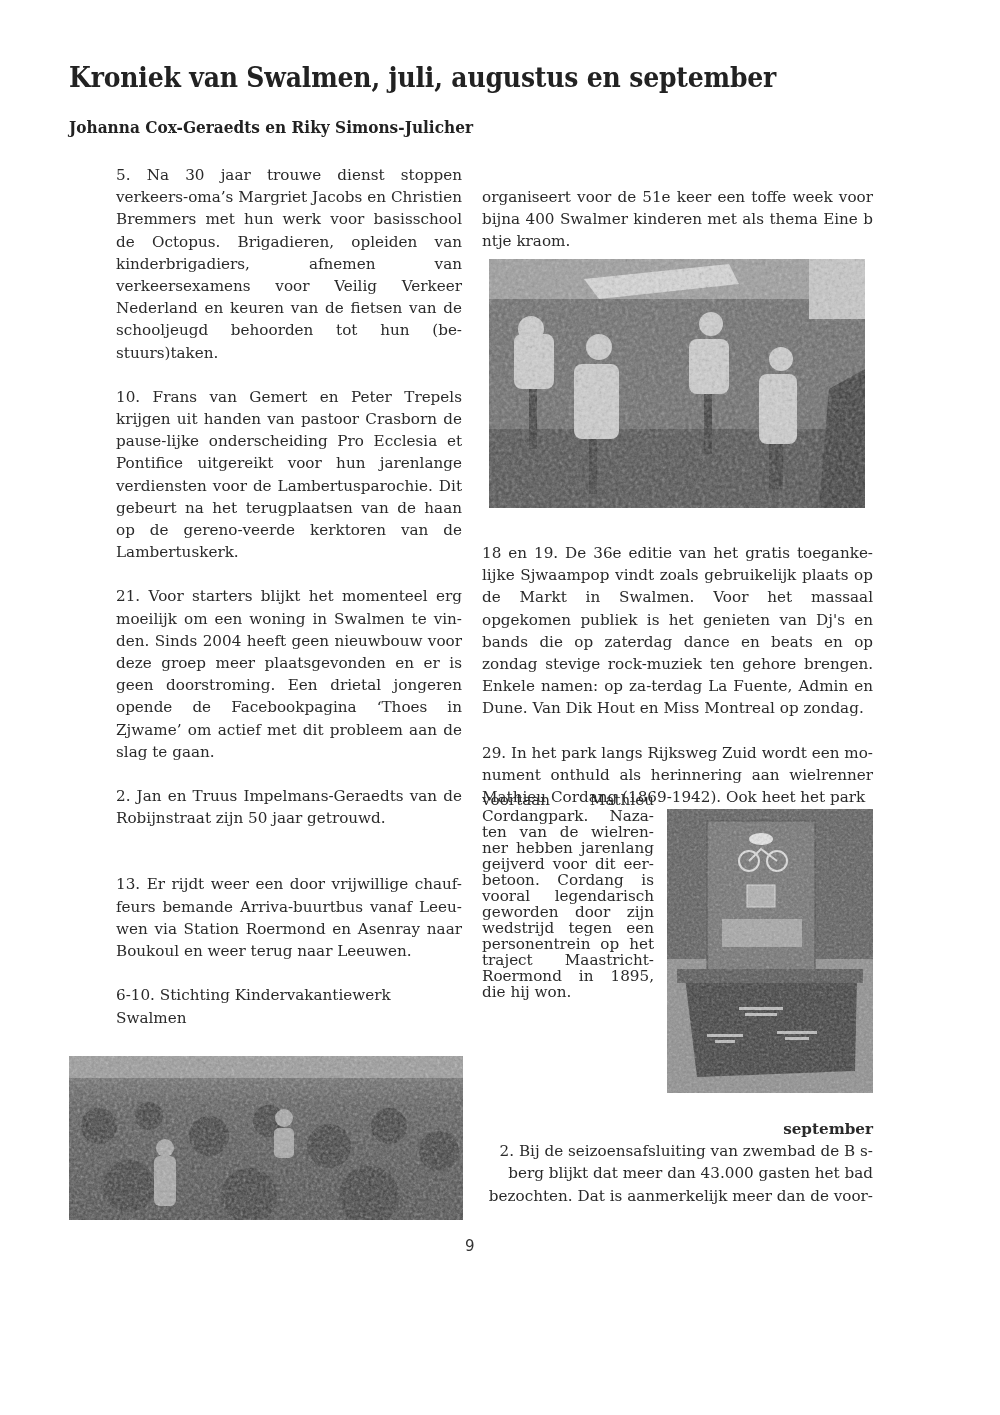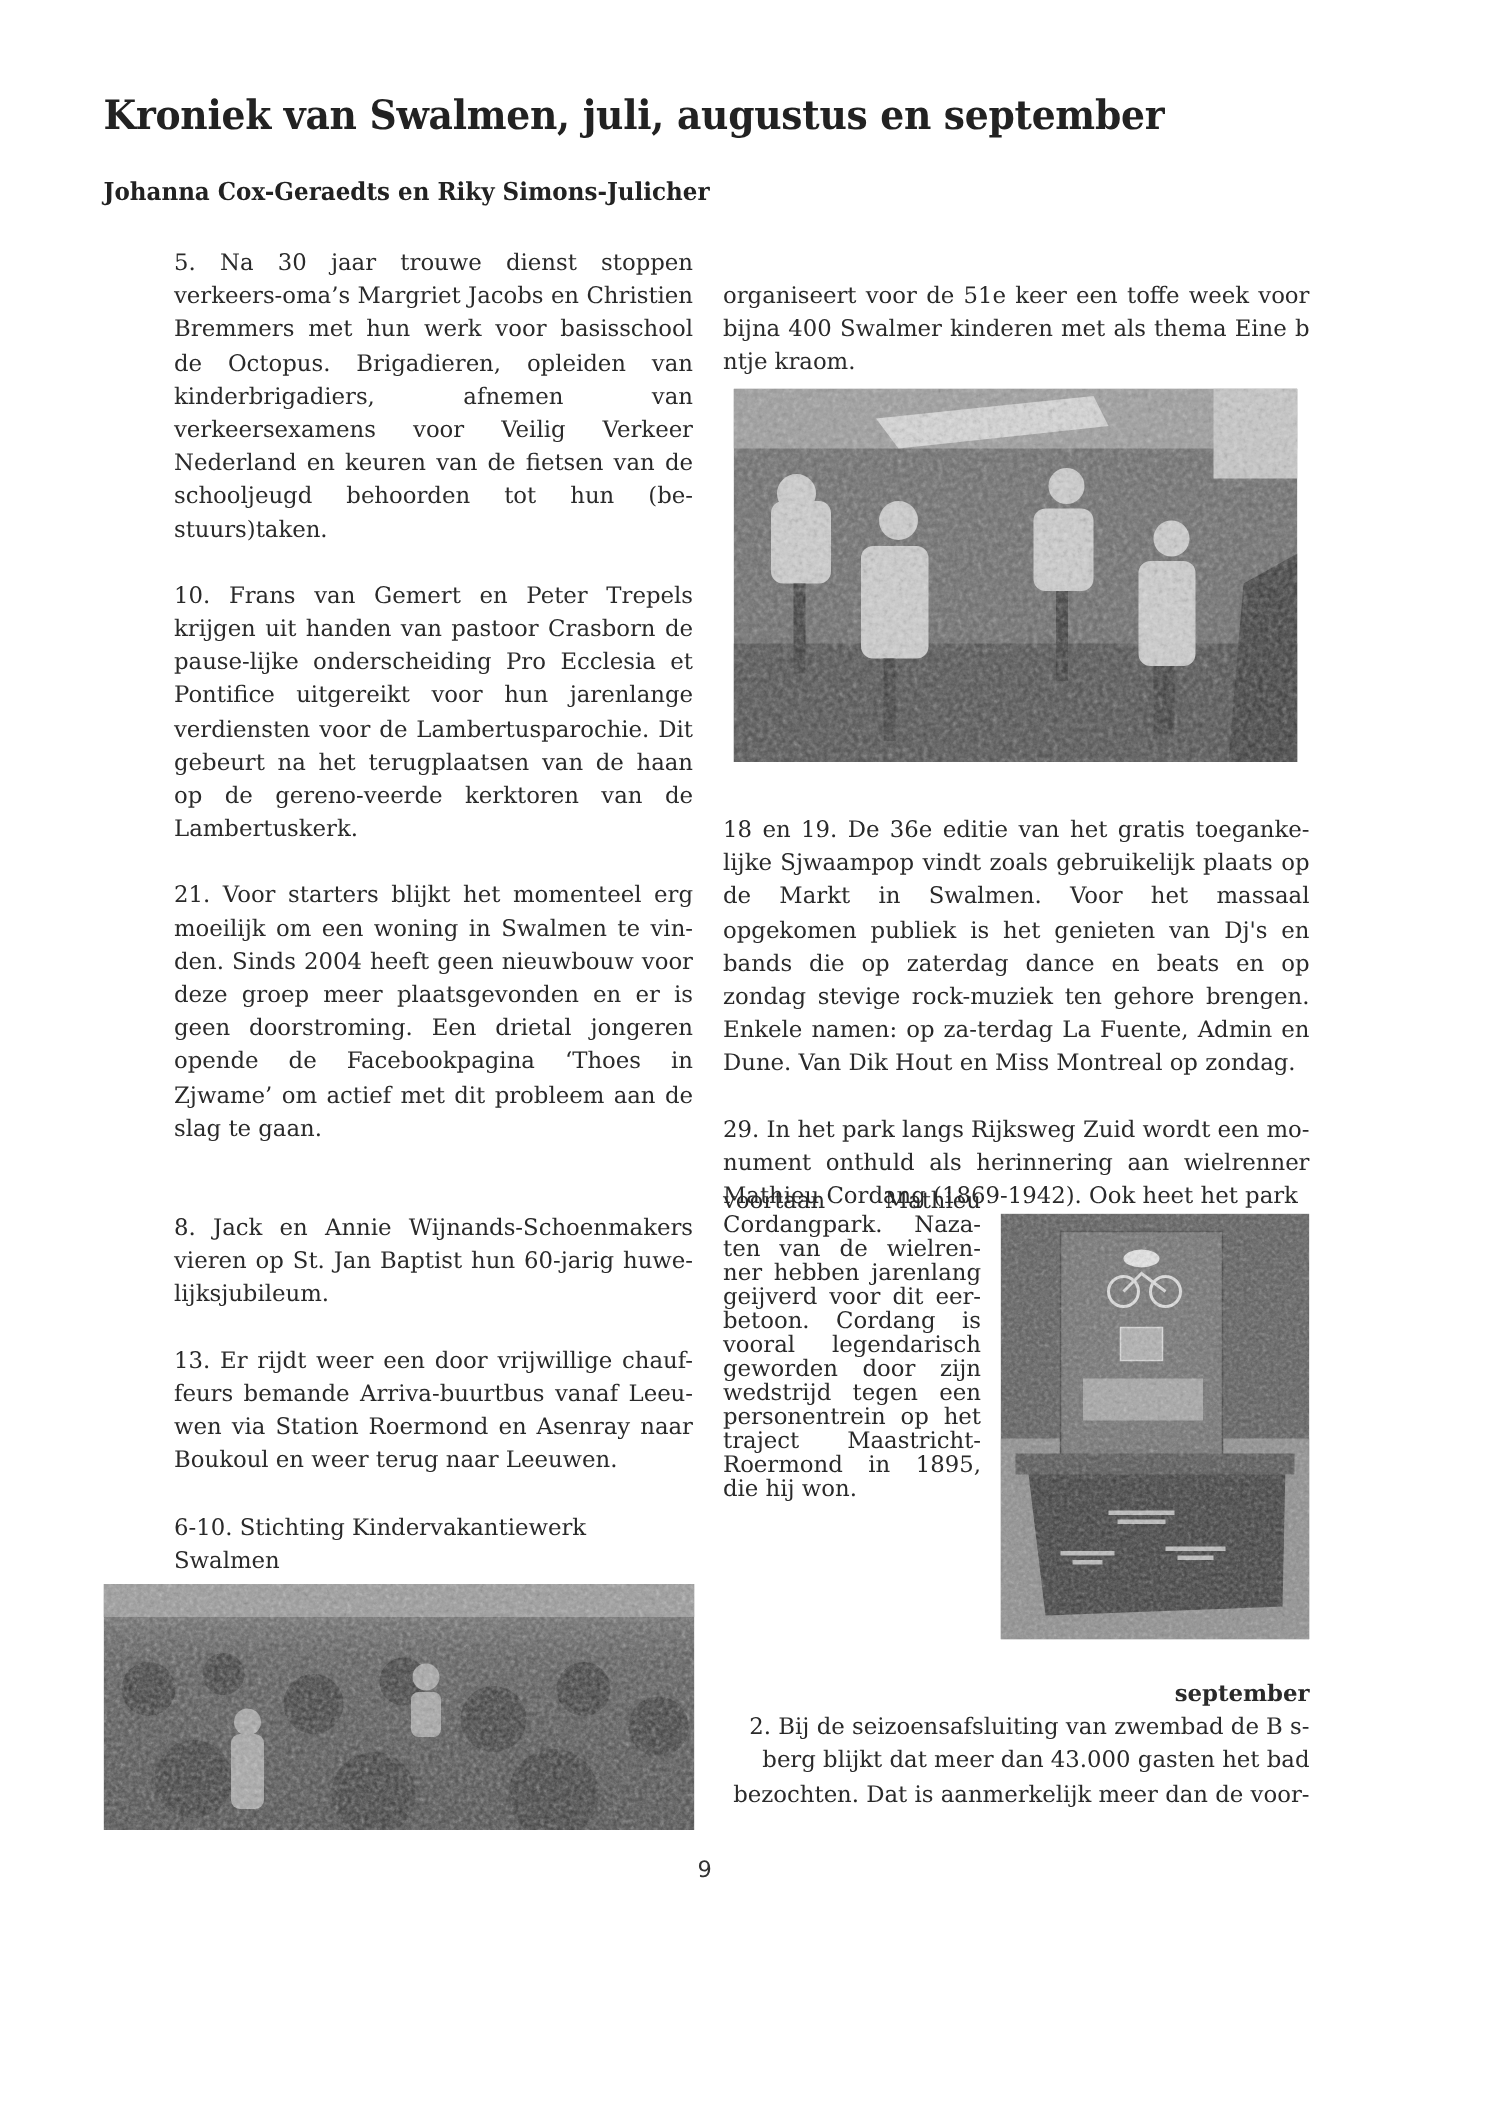--- a/index.html
+++ b/index.html
@@ -37,22 +37,22 @@
 <h1 class="title">Kroniek van Swalmen, juli, augustus en september</h1>
 <h2 class="authors">Johanna Cox-Geraedts en Riky Simons-Julicher</h2>
 
 <div class="col left">
   <p>5. Na 30 jaar trouwe dienst stoppen verkeers-oma’s Margriet Jacobs en Christien Bremmers met hun werk voor basisschool de Octopus. Brigadieren, opleiden van kinderbrigadiers, afnemen van verkeersexamens voor Veilig Verkeer Nederland en keuren van de fietsen van de schooljeugd behoorden tot hun (be-stuurs)taken.</p>
   <div class="gap"></div>
   <p>10. Frans van Gemert en Peter Trepels krijgen uit handen van pastoor Crasborn de pause-lijke onderscheiding Pro Ecclesia et Pontifice uitgereikt voor hun jarenlange verdiensten voor de Lambertusparochie. Dit gebeurt na het terugplaatsen van de haan op de gereno-veerde kerktoren van de Lambertuskerk.</p>
   <div class="gap"></div>
   <p>21. Voor starters blijkt het momenteel erg moeilijk om een woning in Swalmen te vin-den. Sinds 2004 heeft geen nieuwbouw voor deze groep meer plaatsgevonden en er is geen doorstroming. Een drietal jongeren opende de Facebookpagina ‘Thoes in Zjwame’ om actief met dit probleem aan de slag te gaan.</p>
   <div class="gap"></div>
+  <p>2. Jan en Truus Impelmans-Geraedts van de Robijnstraat zijn 50 jaar getrouwd.</p>
   <div class="gap"></div>
-  <p>8. Jack en Annie Wijnands-Schoenmakers vieren op St. Jan Baptist hun 60-jarig huwe-lijksjubileum.</p>
   <div class="gap"></div>
   <p>13. Er rijdt weer een door vrijwillige chauf-feurs bemande Arriva-buurtbus vanaf Leeu-wen via Station Roermond en Asenray naar Boukoul en weer terug naar Leeuwen.</p>
   <div class="gap"></div>
   <p style="text-align:left">6-10. Stichting Kindervakantiewerk Swalmen</p>
 </div>
 
 <div class="photo" id="photo-crowd">
   <svg viewBox="0 0 394 164" preserveAspectRatio="none">
     <defs>
       <filter id="noise1">

